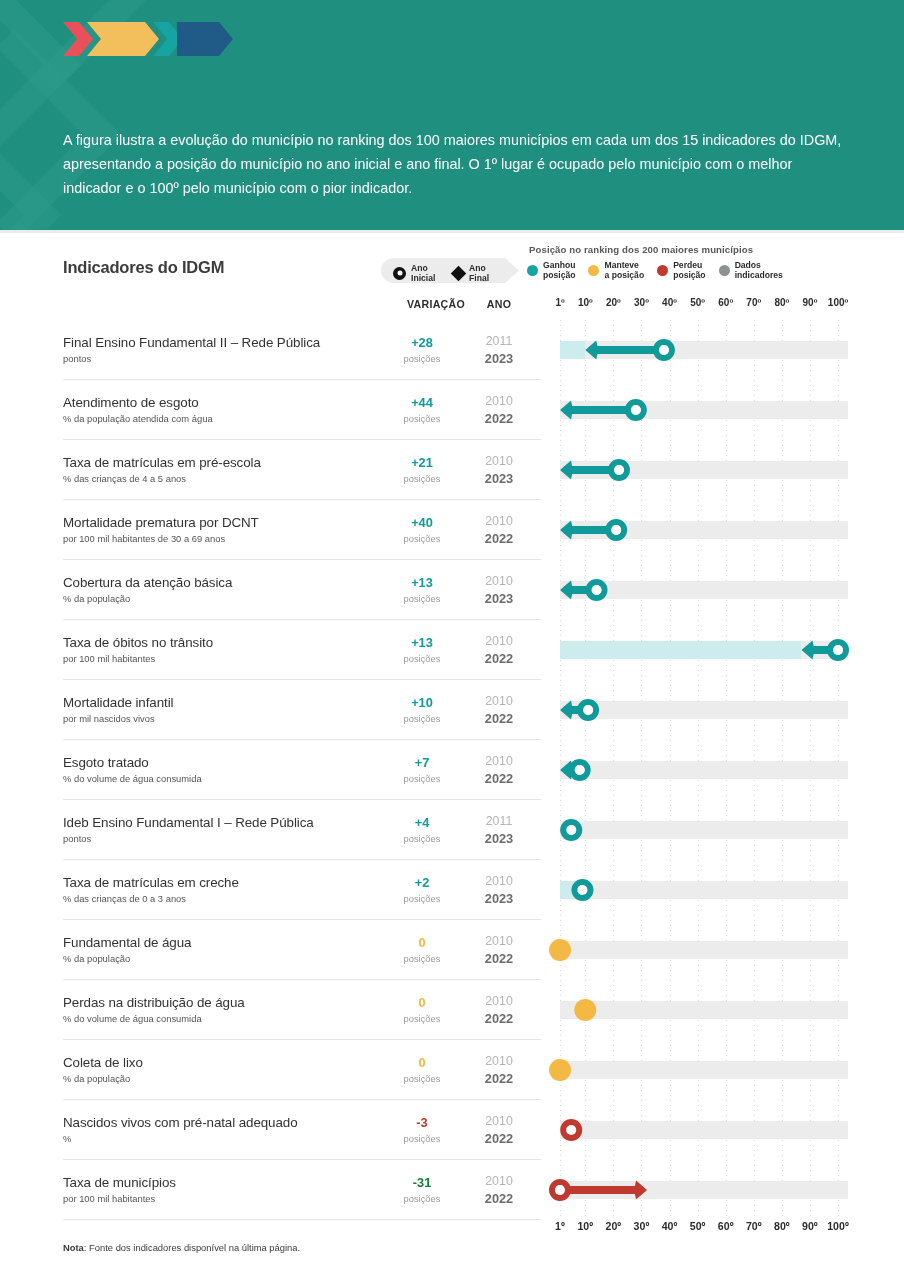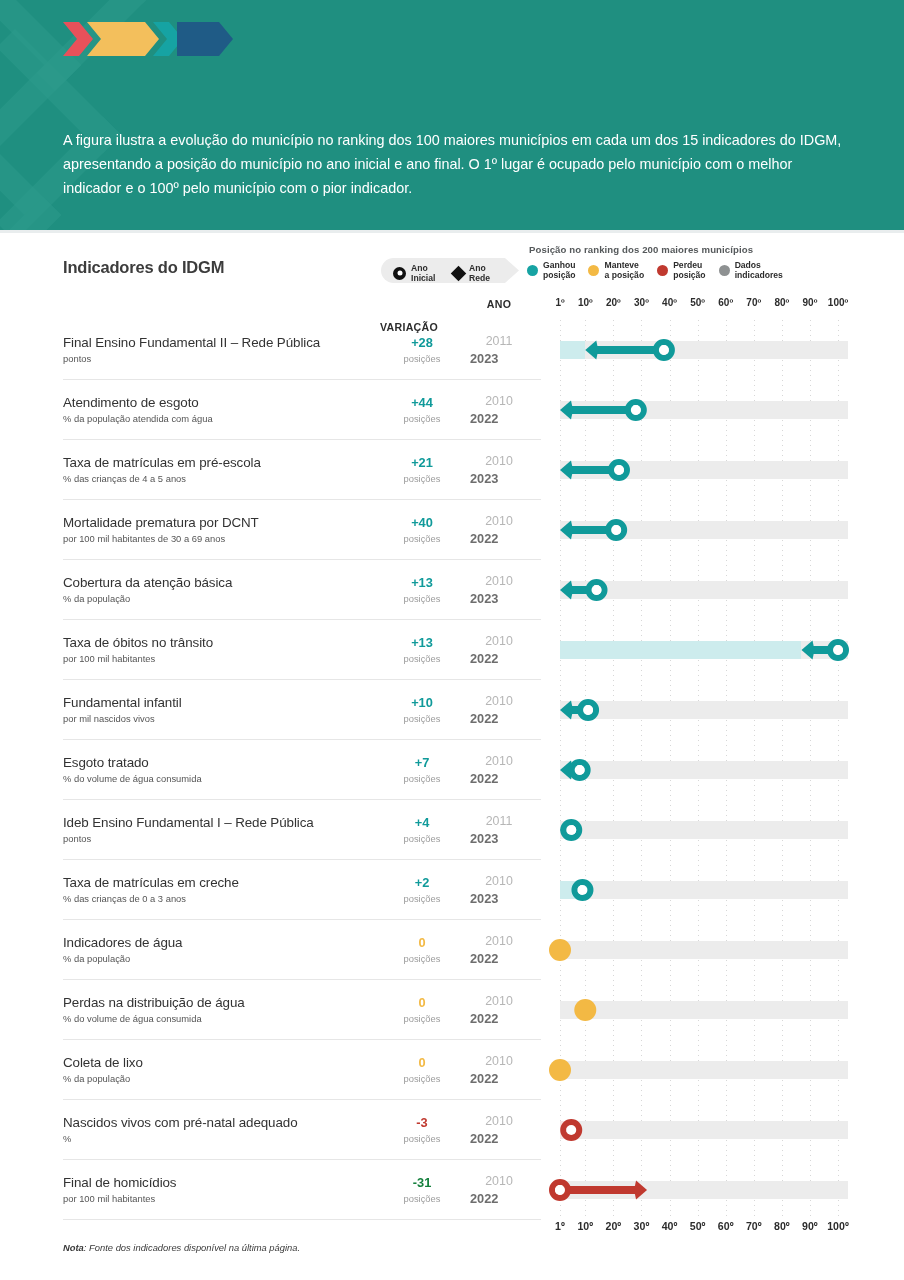--- a/index.html
+++ b/index.html
@@ -56,55 +56,55 @@
     content:""; position:absolute; left:50%; top:50%; transform:translate(-50%,-50%);
     width:5px; height:5px; border-radius:50%; background:#fff;
   }
   .mk-diamond{ width:11px; height:11px; background:#111; transform:rotate(45deg); }
 
   .legend{ position:absolute; left:527px; top:260px; display:flex; gap:13px; }
   .lg{ display:flex; align-items:center; gap:5px; }
   .lg .dot{ width:11px; height:11px; border-radius:50%; flex:0 0 auto; }
   .lg .lb{ font-size:8.6px; font-weight:bold; line-height:10.4px; color:#2c2c2c; white-space:pre-line; }
 
-  .col-variacao{ position:absolute; left:368px; top:298px; width:82px; text-align:center;
-    font-size:10.6px; font-weight:bold; color:#2c2c2c; letter-spacing:.3px;margin-top:23px;}
+  .col-variacao{ position:absolute; left:395px; top:298px; width:82px; text-align:center;
+    font-size:10.6px; font-weight:bold; color:#2c2c2c; letter-spacing:.3px;}
   .col-ano{ position:absolute; left:470px; top:298px; width:58px; text-align:center;
     font-size:10.6px; font-weight:bold; color:#2c2c2c; letter-spacing:.3px;}
 
   .axis-top{ position:absolute; left:540px; top:297px; width:330px; height:14px; }
   .axis-bot{ position:absolute; left:540px; top:1220px; width:330px; height:14px; }
   .axis-top span, .axis-bot span{
     position:absolute; font-size:10px; font-weight:bold; color:#2c2c2c;
     transform:translateX(-50%); white-space:nowrap;
   }
   .axis-bot span{ font-size:10.6px; }
 
   
   .rows{ position:absolute; left:0; top:320px; width:904px; }
   .row{ position:relative; height:60px; }
   .row .sep{ position:absolute; left:63px; bottom:0; width:478px; height:1.5px; background:#e6e6e6; }
   .ind-name{ position:absolute; left:63px; top:15px; font-size:13.4px; color:#333; letter-spacing:-0.1px; }
   .ind-unit{ position:absolute; left:63px; top:33px; font-size:9.4px; color:#555; }
   .var-val{ position:absolute; left:381px; top:15px; width:82px; text-align:center; font-size:12.8px; font-weight:bold; }
   .var-lbl{ position:absolute; left:381px; top:33px; width:82px; text-align:center; font-size:9.4px; color:#9c9c9c; }
   .yr-i{ position:absolute; left:470px; top:14px; width:58px; text-align:center; font-size:12.4px; color:#b6b6b6; }
-  .yr-f{ position:absolute; left:470px; top:31px; width:58px; font-size:12.8px; font-weight:bold; color:#6d6d6d; }
+  .yr-f{ position:absolute; left:470px; top:31px; width:58px; text-align:center; font-size:12.8px; font-weight:bold; color:#6d6d6d; }
 
   
   .track{ position:absolute; left:552px; top:0; width:296px; height:60px; }
   .gridlines{ position:absolute; left:0; top:0; width:296px; height:60px; }
   .gridlines i{ position:absolute; top:0; width:1px; height:60px;
      background-image:linear-gradient(to bottom,#c9c9c9 1px, transparent 1px);
      background-size:1px 5px; opacity:.75; }
   .bar-bg{ position:absolute; top:21px; height:18px; background:#ececec; }
   .bar-fill{ position:absolute; top:21px; height:18px; }
   .plot{ position:absolute; left:0; top:0; width:296px; height:60px; overflow:visible; }
 
-  .note{ position:absolute; left:63px; top:1242px; font-size:9.4px; color:#3a3a3a;font-style:italic; }
+  .note{ position:absolute; left:63px; top:1242px; font-size:9.4px; color:#3a3a3a; }
   .note b{ font-weight:bold; }
 </style>
 </head>
 <body>
 
 <div class="header">
   <div class="wm">
     <div class="chev-wm" style="left:-100px; top:-10px;"></div>
     <div class="chev-wm" style="left:-60px;  top:60px;"></div>
     <div class="chev-wm" style="left:-120px; top:140px;"></div>
@@ -130,21 +130,21 @@
 <div class="ano-pill">
   <svg width="142" height="25" viewBox="0 0 142 25">
     <path d="M12.5 0 H124 L138 12.5 L124 25 H12.5 A12.5 12.5 0 0 1 12.5 0 Z" fill="#ececec"></path>
   </svg>
   <div class="pill-item" style="left:12px; top:5px;">
     <span class="mk-circle"></span>
     <span class="pill-txt"><span>Ano</span><br><span>Inicial</span></span>
   </div>
   <div class="pill-item" style="left:72px; top:5px;">
     <span class="mk-diamond"></span>
-    <span class="pill-txt"><span>Ano</span><br><span>Rede</span></span>
+    <span class="pill-txt"><span>Ano</span><br><span>Final</span></span>
   </div>
 </div>
 
 <div class="legend">
   <div class="lg">
     <span class="dot" style="background:#16a3a3"></span>
     <span class="lb"><span>Ganhou</span><br><span>posição</span></span>
   </div>
   <div class="lg">
     <span class="dot" style="background:#f3b944"></span>
@@ -377,21 +377,21 @@
         <div class="bar-fill" style="left: 8px; width: 241.495px; background: rgb(205, 236, 237);"></div>
         <svg class="plot" width="296" height="60" viewBox="0 0 296 60">
           <path d="M 286 26 H 260.49494949494954 V 34 H 286 Z" fill="#109a9a"></path>
           <path d="M 249.4949494949495 30 L 260.49494949494954 20.5 L 262.49494949494954 30 L 260.49494949494954 39.5 Z" fill="#109a9a"></path>
           <circle cx="286" cy="30" r="8" fill="none" stroke="#109a9a" stroke-width="6"></circle>
           <circle cx="286" cy="30" r="5" fill="#ffffff"></circle>
         </svg>
       </div>
     </div>
     <div class="row">
-      <div class="ind-name">Fundamental infantil</div>
+      <div class="ind-name">Mortalidade infantil</div>
       <div class="ind-unit">por mil nascidos vivos</div>
       <div class="var-val" style="color:#109a9a">+10</div>
       <div class="var-lbl">posições</div>
       <div class="yr-i">2010</div>
       <div class="yr-f">2022</div>
       <div class="sep"></div>
       <div class="track">
         <div class="gridlines">
           <i style="left: 8px;"></i>
           <i style="left: 33.2727px;"></i>
@@ -505,21 +505,21 @@
         <div class="bar-fill" style="left: 8px; width: 16.8485px; background: rgb(205, 236, 237);"></div>
         <svg class="plot" width="296" height="60" viewBox="0 0 296 60">
           <path d="M 30.464646464646467 26 H 35.848484848484844 V 34 H 30.464646464646467 Z" fill="#109a9a"></path>
           <path d="M 24.848484848484848 30 L 35.848484848484844 20.5 L 37.848484848484844 30 L 35.848484848484844 39.5 Z" fill="#109a9a"></path>
           <circle cx="30.464646464646467" cy="30" r="8" fill="none" stroke="#109a9a" stroke-width="6"></circle>
           <circle cx="30.464646464646467" cy="30" r="5" fill="#ffffff"></circle>
         </svg>
       </div>
     </div>
     <div class="row">
-      <div class="ind-name">Indicadores de água</div>
+      <div class="ind-name">Fundamental de água</div>
       <div class="ind-unit">% da população</div>
       <div class="var-val" style="color:#f3b944">0</div>
       <div class="var-lbl">posições</div>
       <div class="yr-i">2010</div>
       <div class="yr-f">2022</div>
       <div class="sep"></div>
       <div class="track">
         <div class="gridlines">
           <i style="left: 8px;"></i>
           <i style="left: 33.2727px;"></i>
@@ -621,21 +621,21 @@
         <div class="bar-fill" style="left: 8px; width: 11.2323px; background: rgb(247, 229, 227);"></div>
         <svg class="plot" width="296" height="60" viewBox="0 0 296 60">
           <path d="M 19.232323232323232 26 H 16.656565656565657 V 34 H 19.232323232323232 Z" fill="#c0392f"></path>
           <path d="M 27.656565656565657 30 L 16.656565656565657 20.5 L 14.656565656565657 30 L 16.656565656565657 39.5 Z" fill="#c0392f"></path>
           <circle cx="19.232323232323232" cy="30" r="8" fill="none" stroke="#c0392f" stroke-width="6"></circle>
           <circle cx="19.232323232323232" cy="30" r="5" fill="#ffffff"></circle>
         </svg>
       </div>
     </div>
     <div class="row">
-      <div class="ind-name">Final de homicídios</div>
+      <div class="ind-name">Taxa de municípios</div>
       <div class="ind-unit">por 100 mil habitantes</div>
       <div class="var-val" style="color:#15803d">-31</div>
       <div class="var-lbl">posições</div>
       <div class="yr-i">2010</div>
       <div class="yr-f">2022</div>
       <div class="sep"></div>
       <div class="track">
         <div class="gridlines">
           <i style="left: 8px;"></i>
           <i style="left: 33.2727px;"></i>

